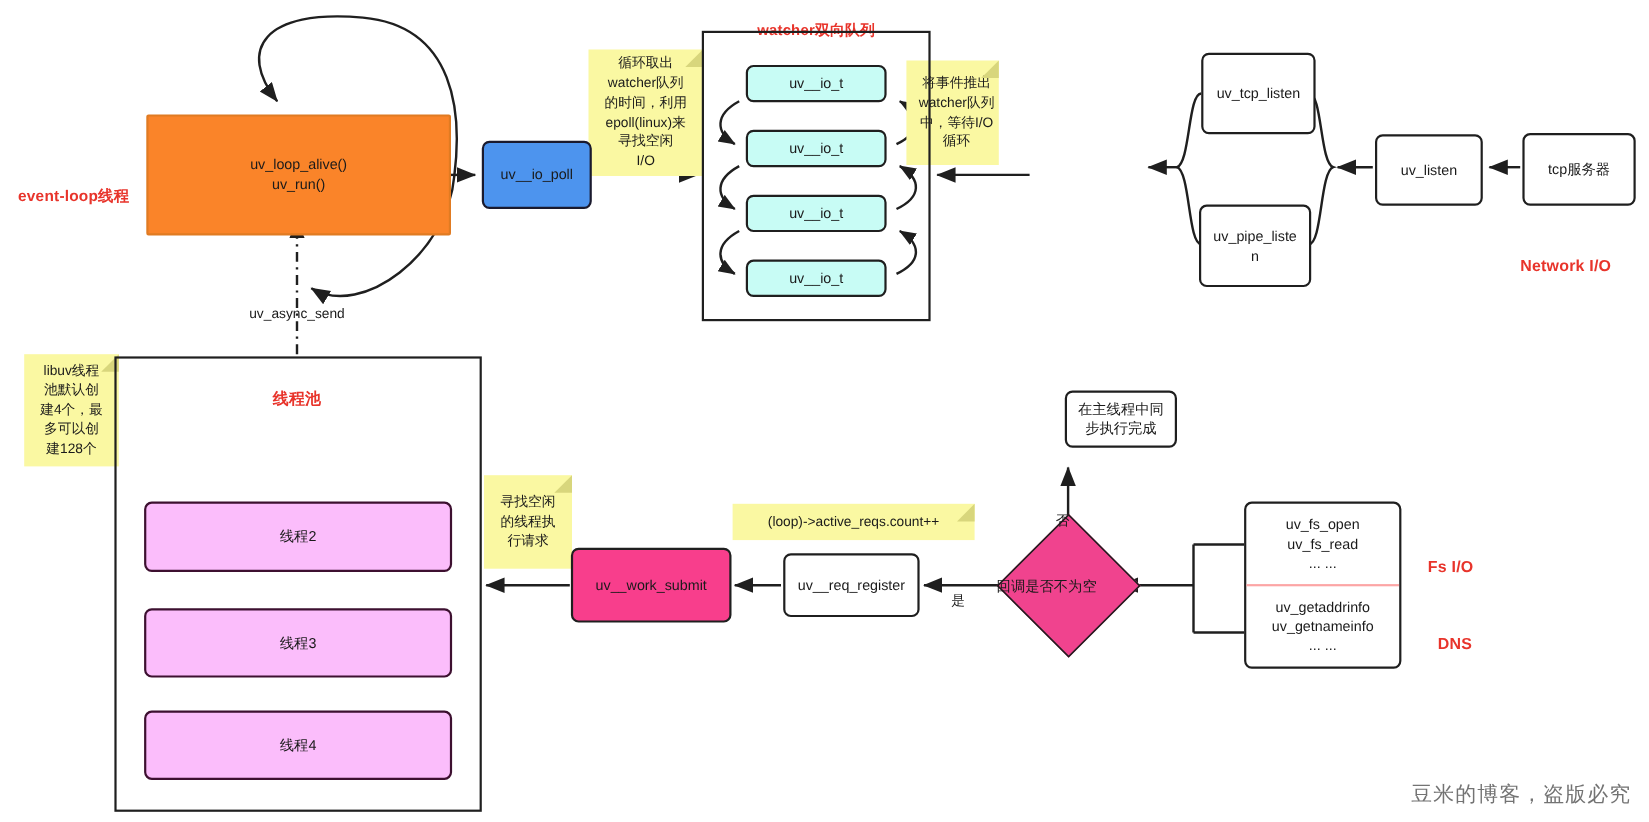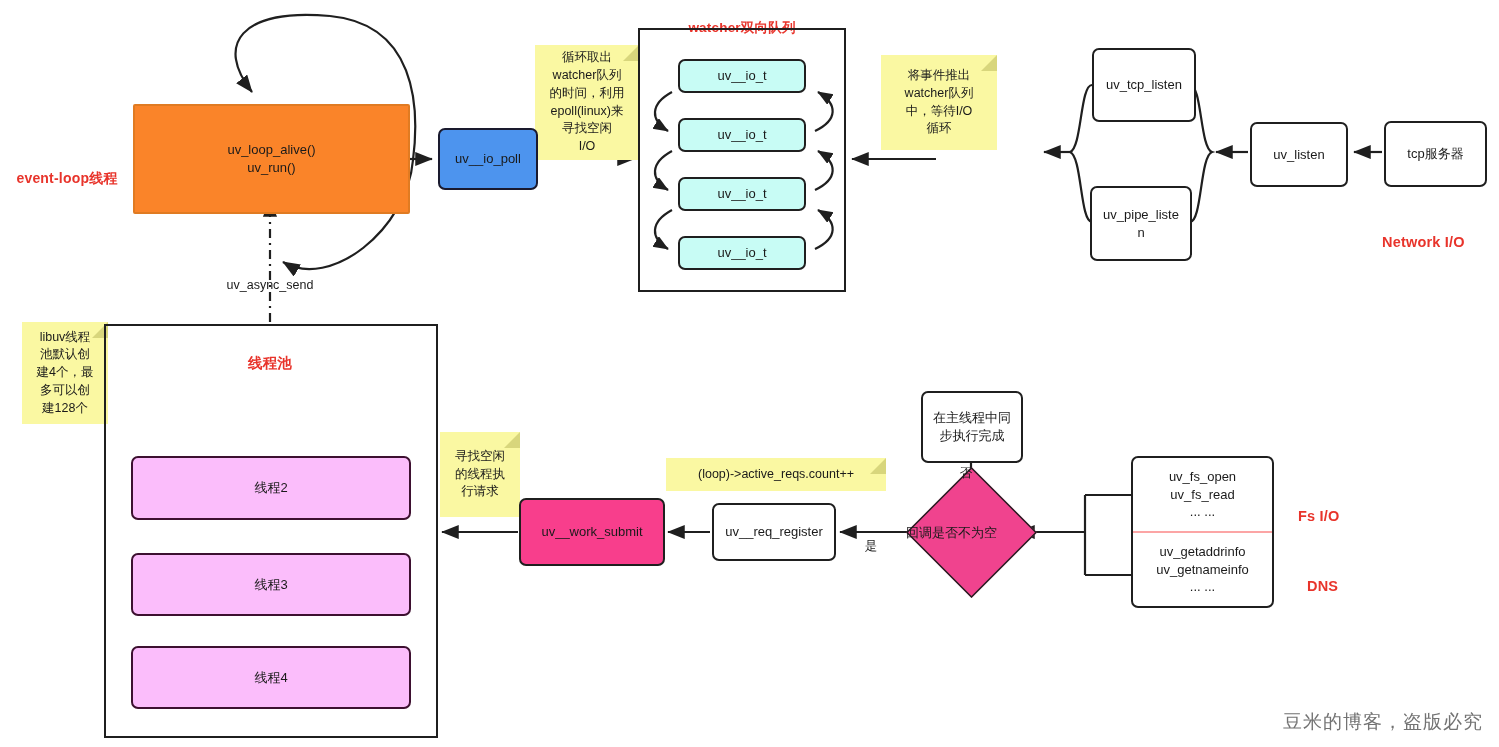--- a/index.html
+++ b/index.html
@@ -174,21 +174,21 @@
 
   <div class="note" style="left:535px; top:45px; width:104px; height:115px;">
     <span>循环取出
 watcher队列
 的时间，利用
 epoll(linux)来
 寻找空闲
 I/O</span>
   </div>
 
-  <div class="note" style="left:881px; top:55px; width:116px; height:95px;">
+  <div class="note" style="left:824px; top:55px; width:84px; height:95px;justify-content:flex-end;">
     <span>将事件推出
 watcher队列
 中，等待I/O
 循环</span>
   </div>
 
   <div class="note" style="left:22px; top:322px; width:86px; height:102px;">
     <span>libuv线程
 池默认创
 建4个，最
@@ -302,21 +302,21 @@
   </div>
 
   <div class="plain-label" style="left:953px; top:448px; width:26px; font-size:12.5px;">
     <span>否</span>
   </div>
 
   <div class="plain-label" style="left:858px; top:521px; width:26px; font-size:12.5px;">
     <span>是</span>
   </div>
 
-  <div class="node rounded" style="left:921px; top:355px; width:102px; height:72px;margin-top:36px;">
+  <div class="node rounded" style="left:968px; top:355px; width:102px; height:52px;">
     <span>在主线程中同
 步执行完成</span>
   </div>
 
   <div class="split-box" style="left:1131px; top:456px; width:143px; height:152px;">
     <div class="split-half">
       <span>uv_fs_open
 uv_fs_read
 ... ...</span>
     </div>

